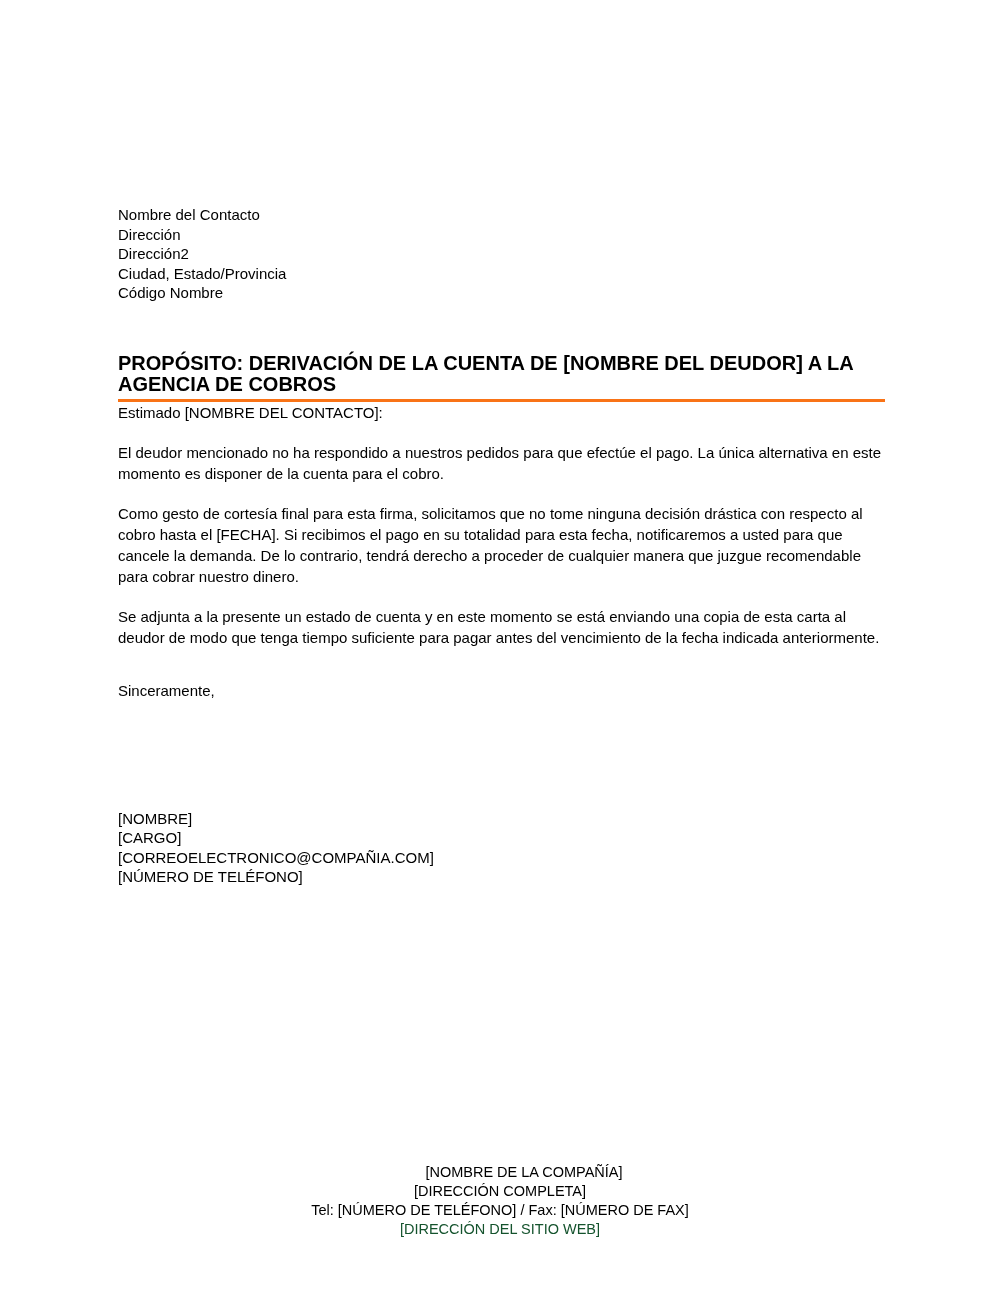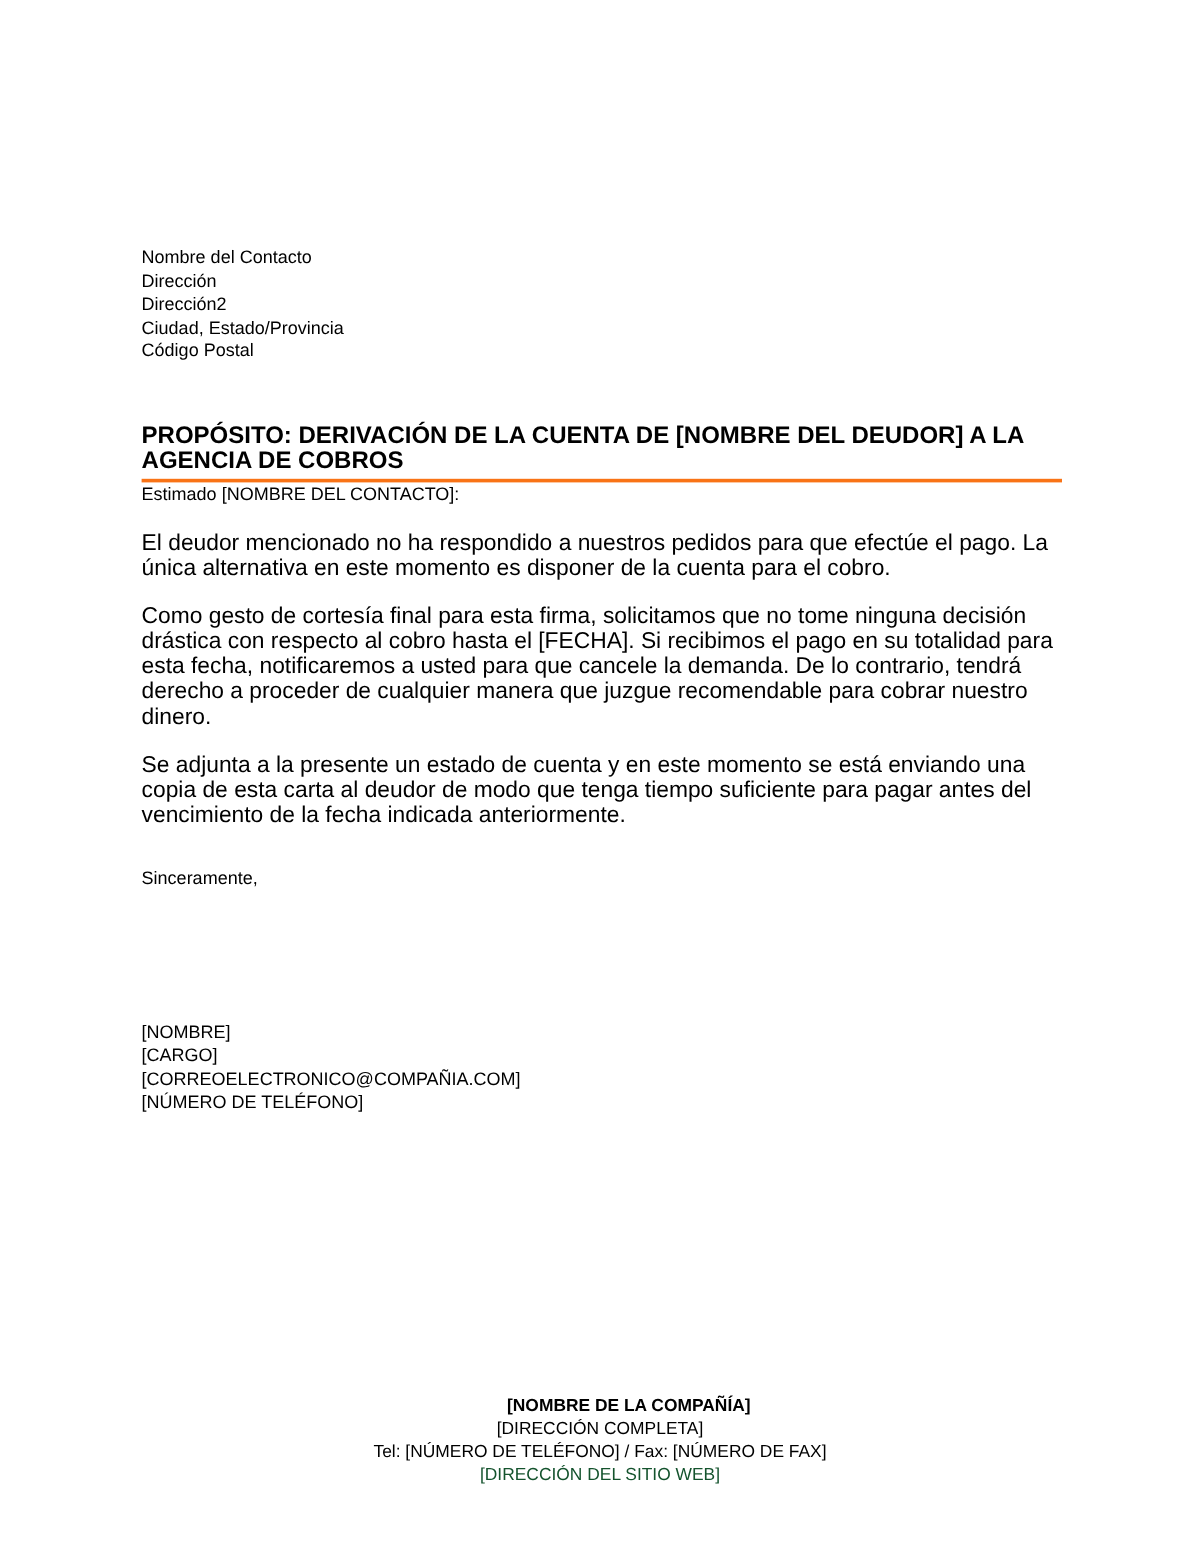--- a/index.html
+++ b/index.html
@@ -40,21 +40,21 @@
     border-bottom: 3px solid #f97316;
   }
 
   
   .salutation {
     font-size: 15px;
     line-height: 21px;
   }
   .para {
     margin-top: 19px;
-    font-size: 19px;
+    font-size: 15px;
     line-height: 21px;
     text-align: left;
   }
   .closing {
     margin-top: 32px;
     font-size: 15px;
     line-height: 21px;
   }
 
   
@@ -68,36 +68,36 @@
   
   .footer {
     position: absolute;
     left: 0;
     right: 0;
     top: 1163px;
     text-align: center;
     font-size: 14.5px;
     line-height: 19px;
   }
-  .footer-company { font-weight: bold; padding-left: 48px; }
+  .footer-company { font-weight: normal; padding-left: 48px; }
   .footer-website { color: #14532d; }
 </style>
 </head>
 <body>
 
 <div class="page">
 
   <div class="content">
 
     <div class="address-block">
       <div class="address-line">Nombre del Contacto</div>
       <div class="address-line">Dirección</div>
       <div class="address-line">Dirección2</div>
       <div class="address-line">Ciudad, Estado/Provincia</div>
-      <div class="address-line">Código Postal</div>
+      <div class="address-line">Código Nombre</div>
     </div>
 
     <div class="subject">PROPÓSITO: DERIVACIÓN DE LA CUENTA DE [NOMBRE DEL DEUDOR] A LA AGENCIA DE COBROS</div>
 
     <div class="salutation">Estimado [NOMBRE DEL CONTACTO]:</div>
 
     <div class="para">El deudor mencionado no ha respondido a nuestros pedidos para que efectúe el pago. La única alternativa en este momento es disponer de la cuenta para el cobro.</div>
     <div class="para">Como gesto de cortesía final para esta firma, solicitamos que no tome ninguna decisión drástica con respecto al cobro hasta el [FECHA]. Si recibimos el pago en su totalidad para esta fecha, notificaremos a usted para que cancele la demanda. De lo contrario, tendrá derecho a proceder de cualquier manera que juzgue recomendable para cobrar nuestro dinero.</div>
     <div class="para">Se adjunta a la presente un estado de cuenta y en este momento se está enviando una copia de esta carta al deudor de modo que tenga tiempo suficiente para pagar antes del vencimiento de la fecha indicada anteriormente.</div>
 

